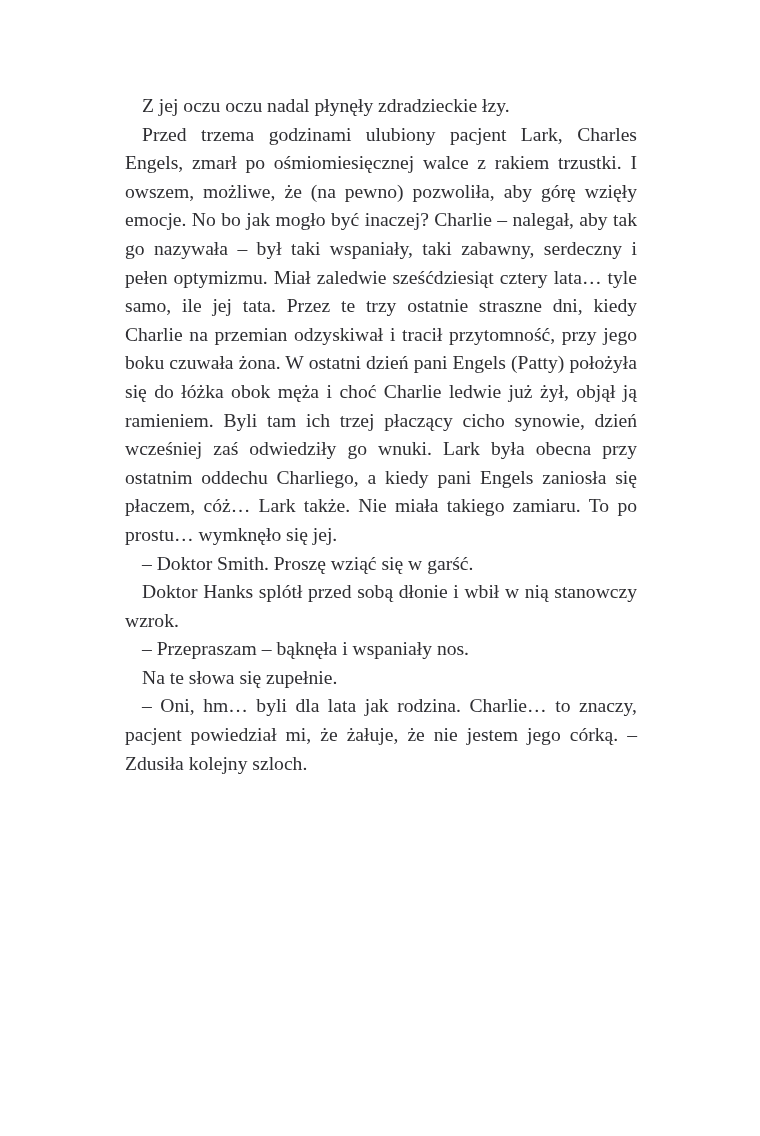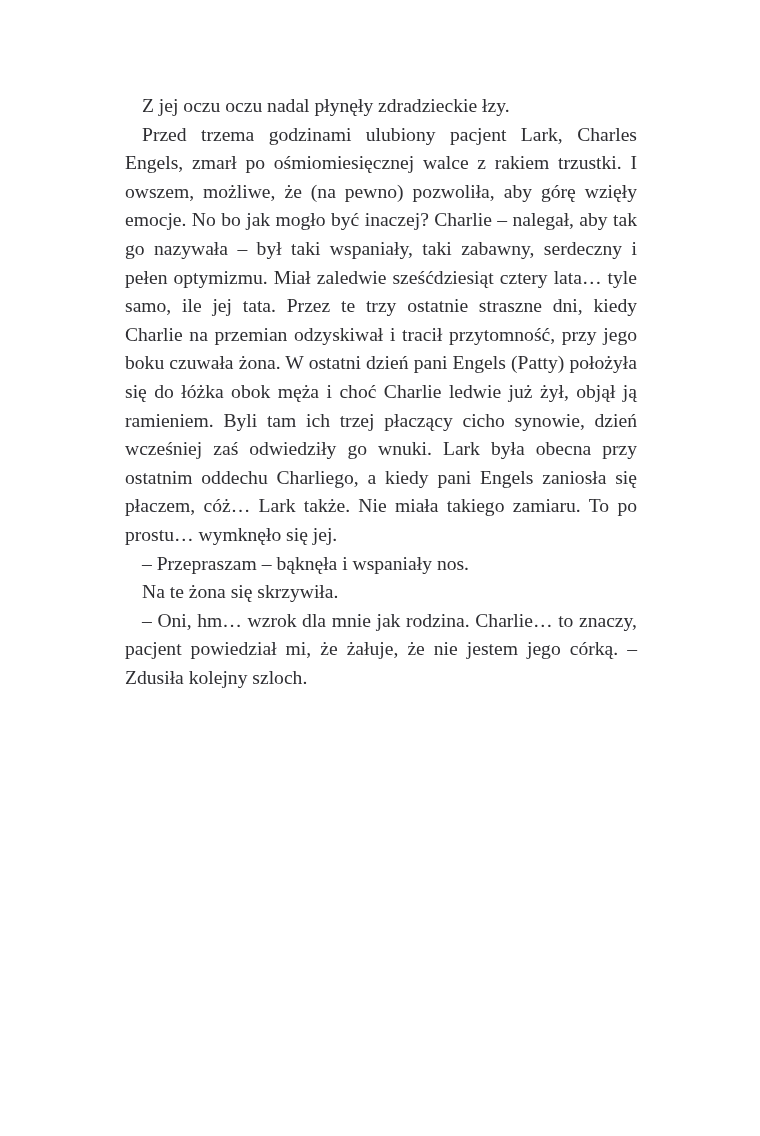--- a/index.html
+++ b/index.html
@@ -53,20 +53,22 @@
   }
 </style>
 </head>
 <body>
 
 <div class="page">
 
   <div class="text-block">
     <p class="para">Z jej oczu oczu nadal płynęły zdradzieckie łzy.</p>
     <p class="para">Przed trzema godzinami ulubiony pacjent Lark, Charles Engels, zmarł po ośmiomiesięcznej walce z rakiem trzustki. I owszem, możliwe, że (na pewno) pozwoliła, aby górę wzięły emocje. No bo jak mogło być inaczej? Charlie – nalegał, aby tak go nazywała – był taki wspaniały, taki zabawny, serdeczny i pełen optymizmu. Miał zaledwie sześćdziesiąt cztery lata… tyle samo, ile jej tata. Przez te trzy ostatnie straszne dni, kiedy Charlie na przemian odzyskiwał i tracił przytomność, przy jego boku czuwała żona. W ostatni dzień pani Engels (Patty) położyła się do łóżka obok męża i choć Charlie ledwie już żył, objął ją ramieniem. Byli tam ich trzej płaczący cicho synowie, dzień wcześniej zaś odwiedziły go wnuki. Lark była obecna przy ostatnim oddechu Charliego, a kiedy pani Engels zaniosła się płaczem, cóż… Lark także. Nie miała takiego zamiaru. To po prostu… wymknęło się jej.</p>
+    <p class="para">– Doktor Smith. Proszę wziąć się w garść.</p>
+    <p class="para">Doktor Hanks splótł przed sobą dłonie i wbił w nią stanowczy wzrok.</p>
     <p class="para">– Przepraszam – bąknęła i wspaniały nos.</p>
-    <p class="para">Na te żona się skrzywiła.</p>
-    <p class="para">– Oni, hm… wzrok dla mnie jak rodzina. Charlie… to znaczy, pacjent powiedział mi, że żałuje, że nie jestem jego córką. – Zdusiła kolejny szloch.</p>
+    <p class="para">Na te słowa się zupełnie.</p>
+    <p class="para">– Oni, hm… byli dla lata jak rodzina. Charlie… to znaczy, pacjent powiedział mi, że żałuje, że nie jestem jego córką. – Zdusiła kolejny szloch.</p>
   </div>
 
   <div class="page-number">8</div>
 
 </div>
 
 </body></html>

